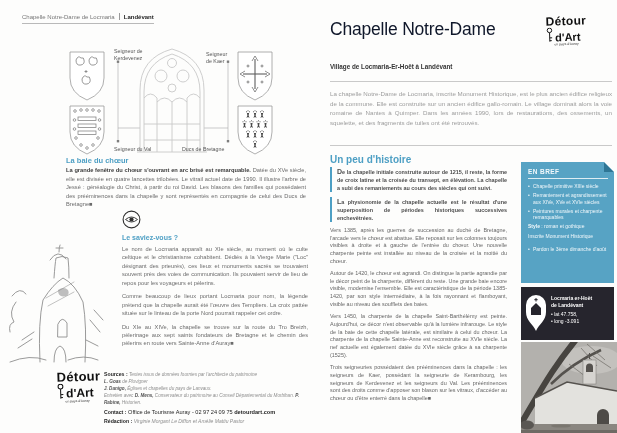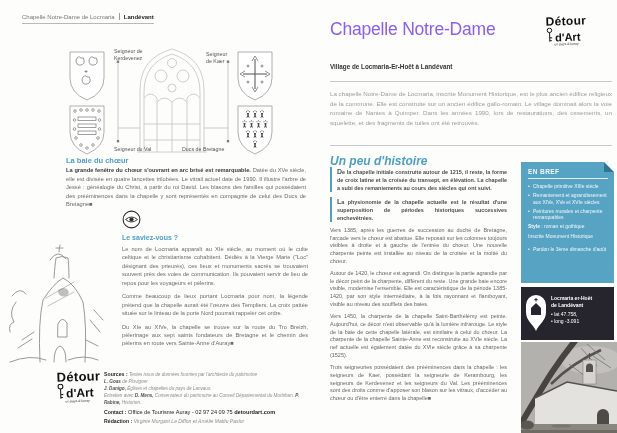--- a/index.html
+++ b/index.html
@@ -45,27 +45,27 @@
 
   .sources{left:104px;top:371px;width:202px;font-size:4.6px;line-height:1.5;color:#8d8d8d;}
   .src-label{font-weight:bold;color:#1e1e1e;font-size:5.2px;}
   .src-strong{font-weight:bold;color:#555;}
   .src-it{font-style:italic;}
   .contact-line{font-size:5.6px;color:#1e1e1e;margin-top:2px;}
   .contact-line .site{font-weight:bold;}
   .redac-line{font-size:5px;margin-top:1px;}
 
   
-  .rp-title{left:330px;top:20px;font-size:17.5px;line-height:1.06;color:#8b5cf6;letter-spacing:-0.2px;}
+  .rp-title{left:330px;top:20px;font-size:17.5px;line-height:1.06;color:#0f172a;letter-spacing:-0.2px;}
   .rp-title .small-de{font-size:10px;}
   .rp-sub{left:330px;top:63px;font-size:6.3px;font-weight:bold;color:#333;}
   .hr{height:1px;background:#c9c9c9;width:282px;left:330px;}
   .intro{left:330px;top:89px;width:282px;font-size:6.2px;line-height:1.55;
          color:#9c9c9c;text-align:justify;}
-  .hist-h{left:330px;top:154px;font-size:12px;font-style:italic;}
+  .hist-h{left:330px;top:154px;font-size:10px;}
   .hist-col{left:330px;top:167px;width:177px;font-size:5.45px;line-height:1.42;
             text-align:justify;color:#666;}
   .hist-col p{margin:0 0 4.5px 0;}
   .em-para{border-left:2px solid #4d9fc4;padding-left:5px;color:#4e4e4e;font-weight:bold;}
   .em-para:first-letter{font-size:7px;}
 
   .enbref{left:521px;top:162px;width:93px;min-height:121px;box-sizing:border-box;
           background:#57a3c4;color:#f1f8fb;padding:6px 6px 7px 7px;
           clip-path:polygon(0 0,calc(100% - 10px) 0,100% 10px,100% 100%,0 100%);}
   .enbref .fold{position:absolute;top:0;right:0;width:10px;height:10px;background:#2f7695;

